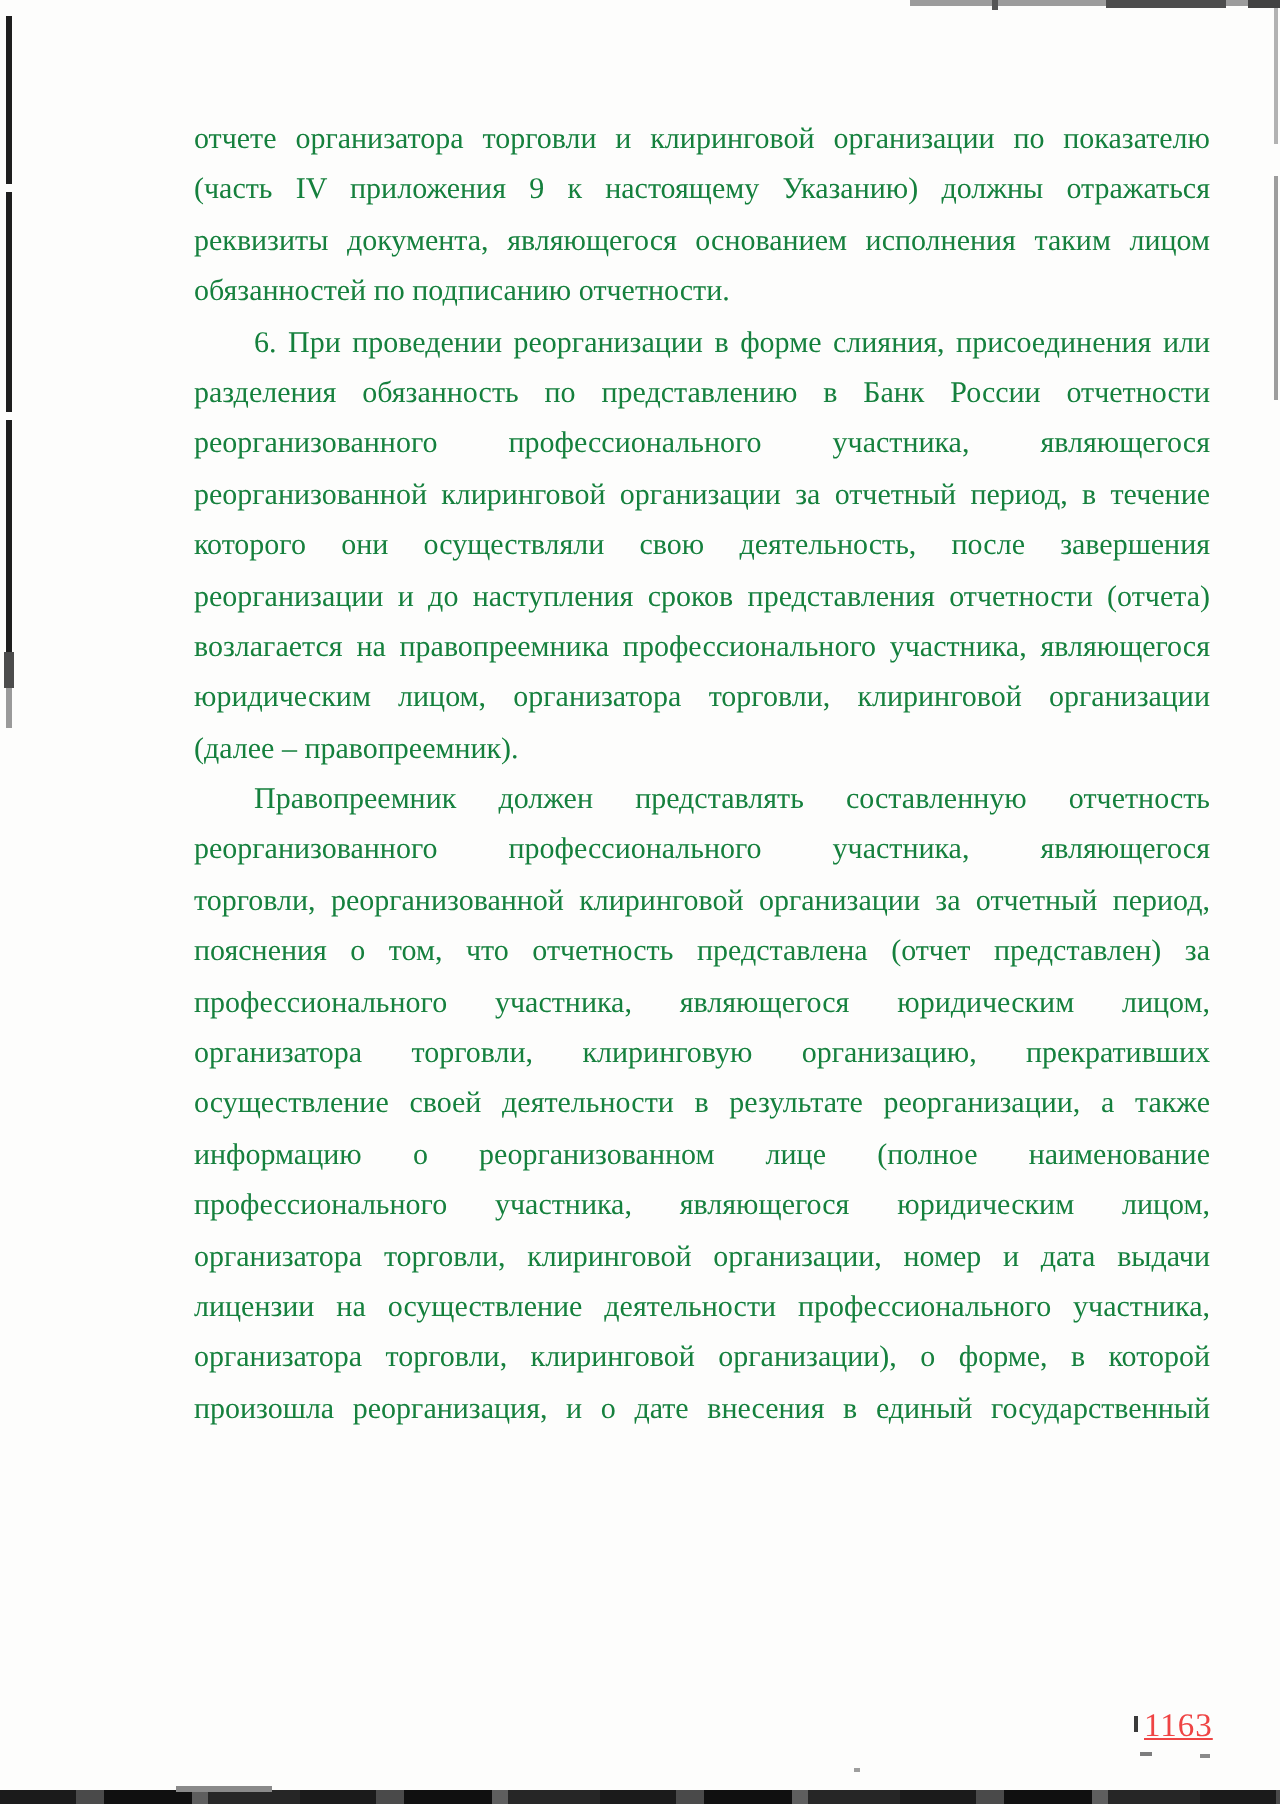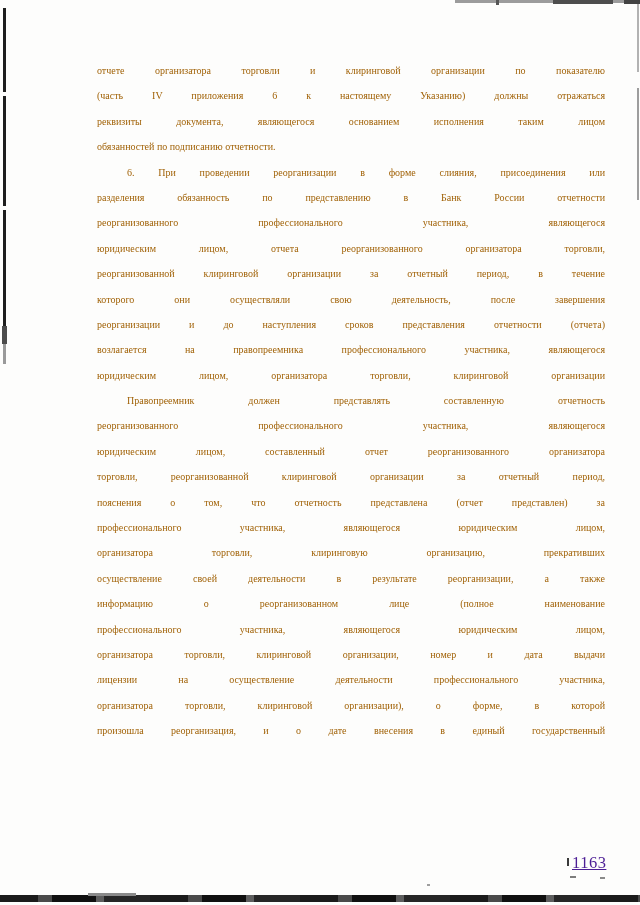--- a/index.html
+++ b/index.html
@@ -19,43 +19,43 @@
   
   #text-block {
     position: absolute;
     left: 97px;
     top: 58px;
     width: 508px;
   }
   .line {
     height: 25.4px;
     line-height: 25.4px;
-    font-size: 10px;
+    font-size: 15px;
     word-spacing: -2px;
     text-align: justify;
     text-align-last: justify;
     white-space: nowrap;
     overflow: visible;
-    color: #a16207;
+    color: #15803d;
   }
   .line.flush {
     text-align-last: left;
     word-spacing: 0;
   }
   .line.indent {
     text-indent: 30px;
   }
   
   #page-number {
     position: absolute;
     left: 572px;
     top: 853px;
     font-size: 16.5px;
     letter-spacing: 0.5px;
-    color: #4c1d95;
+    color: #ef4444;
     text-decoration: underline;
   }
   
   .artifact { position: absolute; }
   #scan-line-left-top    { left: 3px;  top: 8px;   width: 3px;  height: 322px; background: #1e1e1e; }
   #scan-line-left-blob   { left: 2px;  top: 326px; width: 5px;  height: 18px;  background: #4c4c4c; }
   #scan-line-left-fade   { left: 3px;  top: 344px; width: 3px;  height: 20px;  background: #9a9a9a; }
   #scan-line-left-gap1   { left: 2px;  top: 92px;  width: 6px;  height: 4px;   background: #fdfdfc; }
   #scan-line-left-gap2   { left: 2px;  top: 206px; width: 6px;  height: 4px;   background: #fdfdfc; }
   #scan-bar-top          { left: 455px; top: 0;    width: 185px; height: 3px;  background: #9c9c9c; }
@@ -99,41 +99,40 @@
   <div class="artifact" id="scan-bar-bottom-light"></div>
   <div class="artifact" id="speck-1"></div>
   <div class="artifact" id="speck-2"></div>
   <div class="artifact" id="speck-3"></div>
   <div class="artifact" id="speck-4"></div>
 
   <div id="text-block">
 
     <div>
       <div class="line">отчете организатора торговли и клиринговой организации по показателю</div>
-      <div class="line">(часть IV приложения 6 к настоящему Указанию) должны отражаться</div>
+      <div class="line">(часть IV приложения 9 к настоящему Указанию) должны отражаться</div>
       <div class="line">реквизиты документа, являющегося основанием исполнения таким лицом</div>
       <div class="line flush">обязанностей по подписанию отчетности.</div>
     </div>
 
     <div>
       <div class="line indent">6. При проведении реорганизации в форме слияния, присоединения или</div>
       <div class="line">разделения обязанность по представлению в Банк России отчетности</div>
       <div class="line">реорганизованного профессионального участника, являющегося</div>
-      <div class="line">юридическим лицом, отчета реорганизованного организатора торговли,</div>
       <div class="line">реорганизованной клиринговой организации за отчетный период, в течение</div>
       <div class="line">которого они осуществляли свою деятельность, после завершения</div>
       <div class="line">реорганизации и до наступления сроков представления отчетности (отчета)</div>
       <div class="line">возлагается на правопреемника профессионального участника, являющегося</div>
       <div class="line">юридическим лицом, организатора торговли, клиринговой организации</div>
+      <div class="line flush">(далее – правопреемник).</div>
     </div>
 
     <div>
       <div class="line indent">Правопреемник должен представлять составленную отчетность</div>
       <div class="line">реорганизованного профессионального участника, являющегося</div>
-      <div class="line">юридическим лицом, составленный отчет реорганизованного организатора</div>
       <div class="line">торговли, реорганизованной клиринговой организации за отчетный период,</div>
       <div class="line">пояснения о том, что отчетность представлена (отчет представлен) за</div>
       <div class="line">профессионального участника, являющегося юридическим лицом,</div>
       <div class="line">организатора торговли, клиринговую организацию, прекративших</div>
       <div class="line">осуществление своей деятельности в результате реорганизации, а также</div>
       <div class="line">информацию о реорганизованном лице (полное наименование</div>
       <div class="line">профессионального участника, являющегося юридическим лицом,</div>
       <div class="line">организатора торговли, клиринговой организации, номер и дата выдачи</div>
       <div class="line">лицензии на осуществление деятельности профессионального участника,</div>
       <div class="line">организатора торговли, клиринговой организации), о форме, в которой</div>

